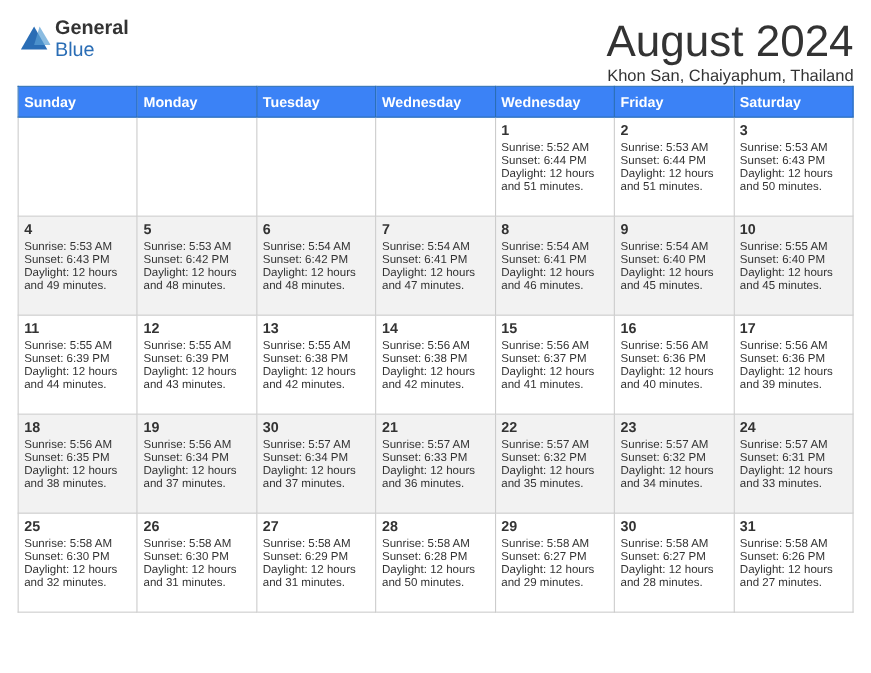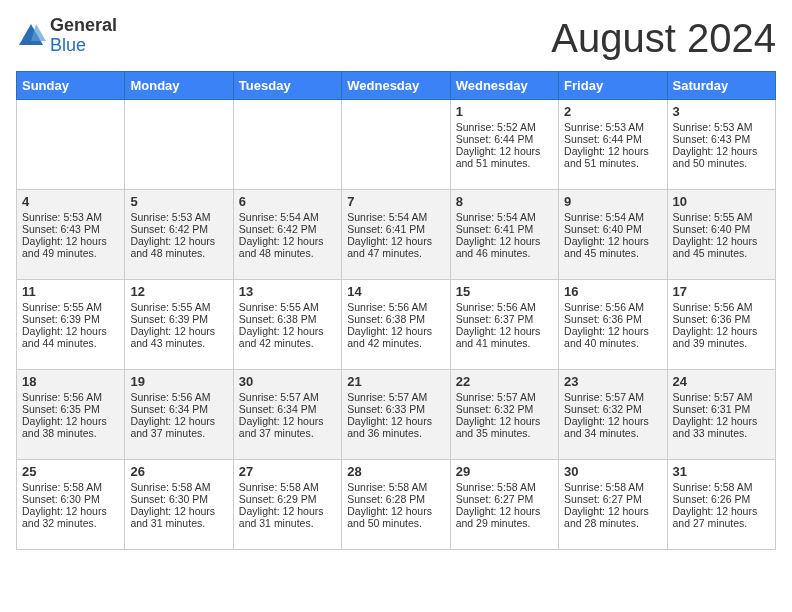--- a/index.html
+++ b/index.html
@@ -7,21 +7,20 @@
       font-family: Arial, sans-serif;
       background: #fff;
       width: 792px;
       min-height: 612px;
       padding: 16px;
     }
     .header {
       display: flex;
       justify-content: space-between;
       align-items: flex-start;
-      margin-bottom: 10px;
     }
     .logo {
       display: flex;
       align-items: center;
     }
     .logo-text {
       display: flex;
       flex-direction: column;
       line-height: 1.1;
     }
@@ -97,20 +96,21 @@
       <polygon points="15,3 27,24 3,24" fill="#2a6db5"></polygon>
       <polygon points="20,3 30,20 15,20" fill="#5a9fd4" opacity="0.7"></polygon>
     </svg>
     <div class="logo-text">
       <span class="logo-general">General</span>
       <span class="logo-blue">Blue</span>
     </div>
   </div>
   <div class="title-area">
     <div class="month-year">August 2024</div>
+    <div class="location">Khon San, Chaiyaphum, Thailand</div>
   </div>
 </div>
 
 <table>
   <thead>
     <tr>
     <th>Sunday</th>
         <th>Monday</th>
         <th>Tuesday</th>
         <th>Wednesday</th>

